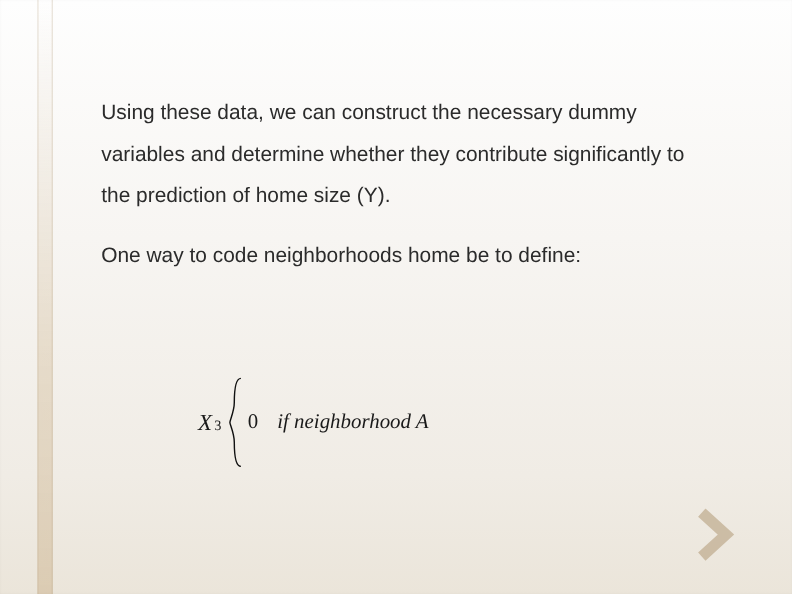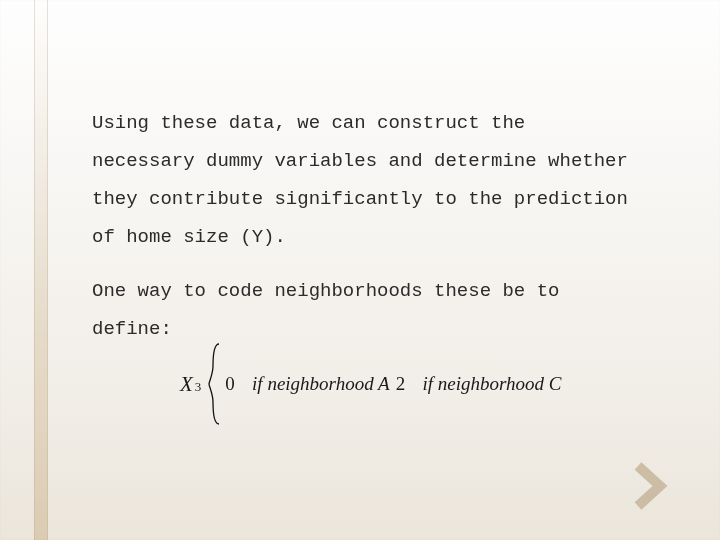--- a/index.html
+++ b/index.html
@@ -27,23 +27,22 @@
   }
   .page-shadow {
     position: absolute;
     left: 0; top: 0; right: 0; bottom: 0;
     box-shadow: inset 0 0 2px rgba(0,0,0,0.05);
     pointer-events: none;
   }
   .content {
     position: absolute;
     left: 92px;
-    top: 104px;
+    top: 84px;
     width: 540px;
-    font-family: Liberation Mono, monospace;
   }
   .para {
     color: #2b2b2b;
     font-size: 19px;
     line-height: 2.0;
     margin-bottom: 16px;
     font-weight: 400;
   }
   .equation-wrap {
     position: absolute;
@@ -91,38 +90,34 @@
 </style>
 </head>
 <body>
 
 <div class="slide">
   <div class="left-accent"></div>
   <div class="page-shadow"></div>
 
   <div class="content">
     <p class="para">Using these data, we can construct the necessary dummy variables and determine whether they contribute significantly to the prediction of home size (Y).</p>
-    <p class="para">One way to code neighborhoods these be to define:</p>
+    <p class="para">One way to code neighborhoods home be to define:</p>
   </div>
 
   <div class="equation-wrap">
     <span class="var">X</span>
     <span class="sub">3</span>
     <svg class="brace-svg" width="14" height="84" viewBox="0 0 14 84">
       <path d="M12 2 C6 2 6 18 6 24 C6 32 2 40 2 42 C2 44 6 52 6 60 C6 66 6 82 12 82" fill="none" stroke="#111" stroke-width="1.3"></path>
     </svg>
     <div class="cases">
       <div class="case-row">
         <span class="case-num">0</span>
         <span class="case-if">if neighborhood A</span>
       </div>
-      <div class="case-row">
-        <span class="case-num">2</span>
-        <span class="case-if">if neighborhood C</span>
-      </div>
     </div>
   </div>
 
   <div class="chevron">
     <svg width="42" height="48" viewBox="0 0 42 48">
       <path d="M4 4 L26 24 L4 44" fill="none" stroke="rgba(190,170,140,0.7)" stroke-width="10" stroke-linecap="butt" stroke-linejoin="miter"></path>
     </svg>
   </div>
 </div>
 

